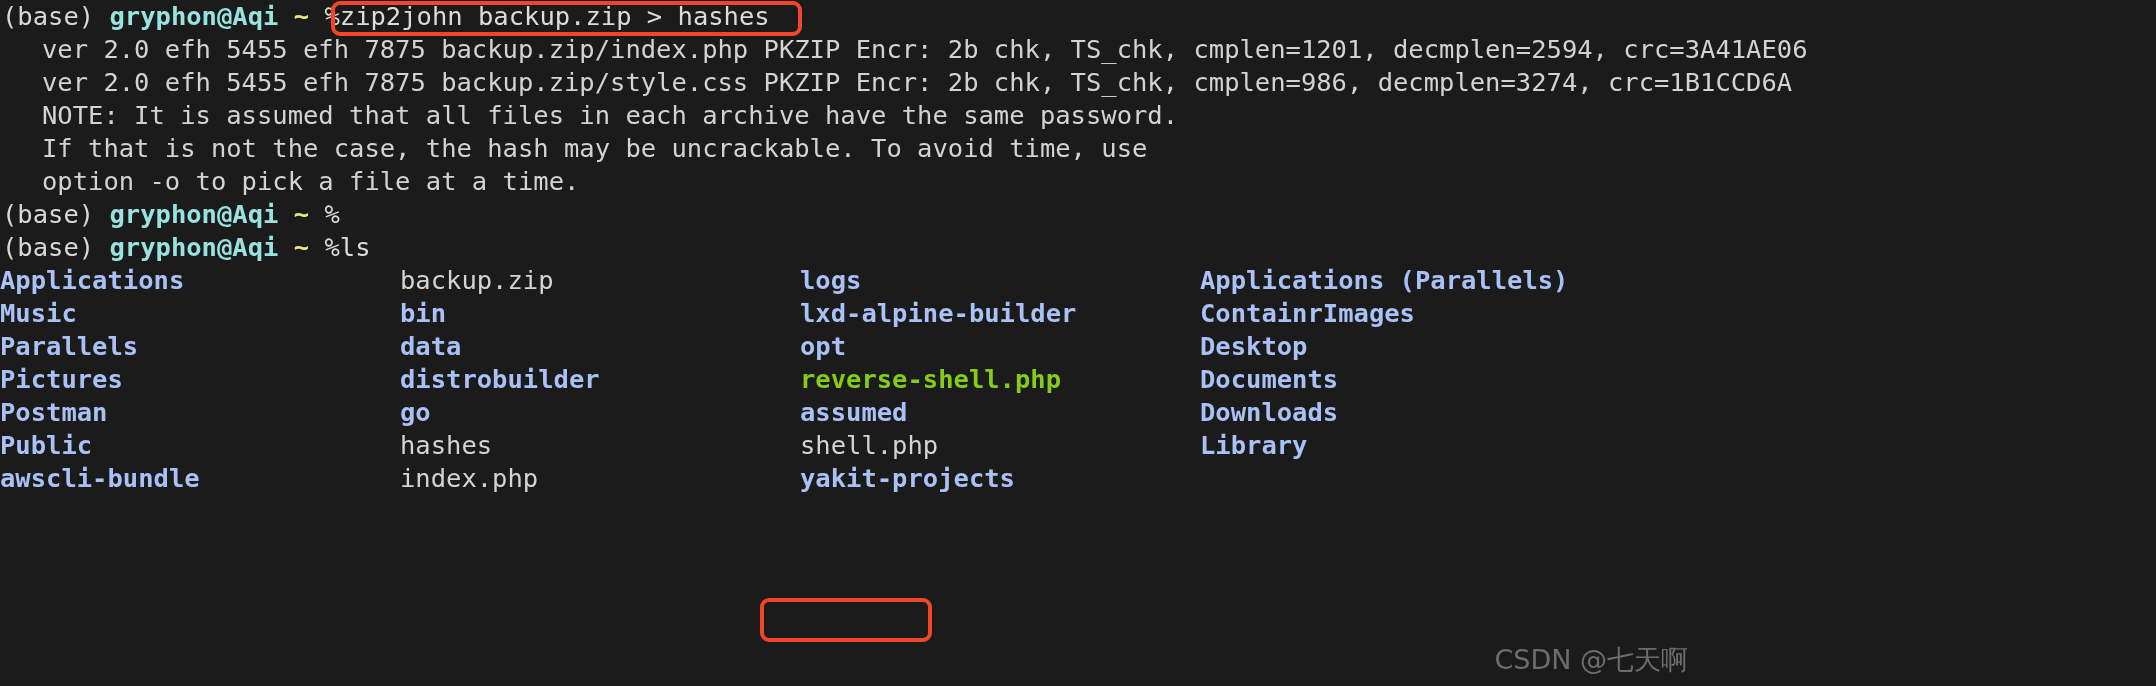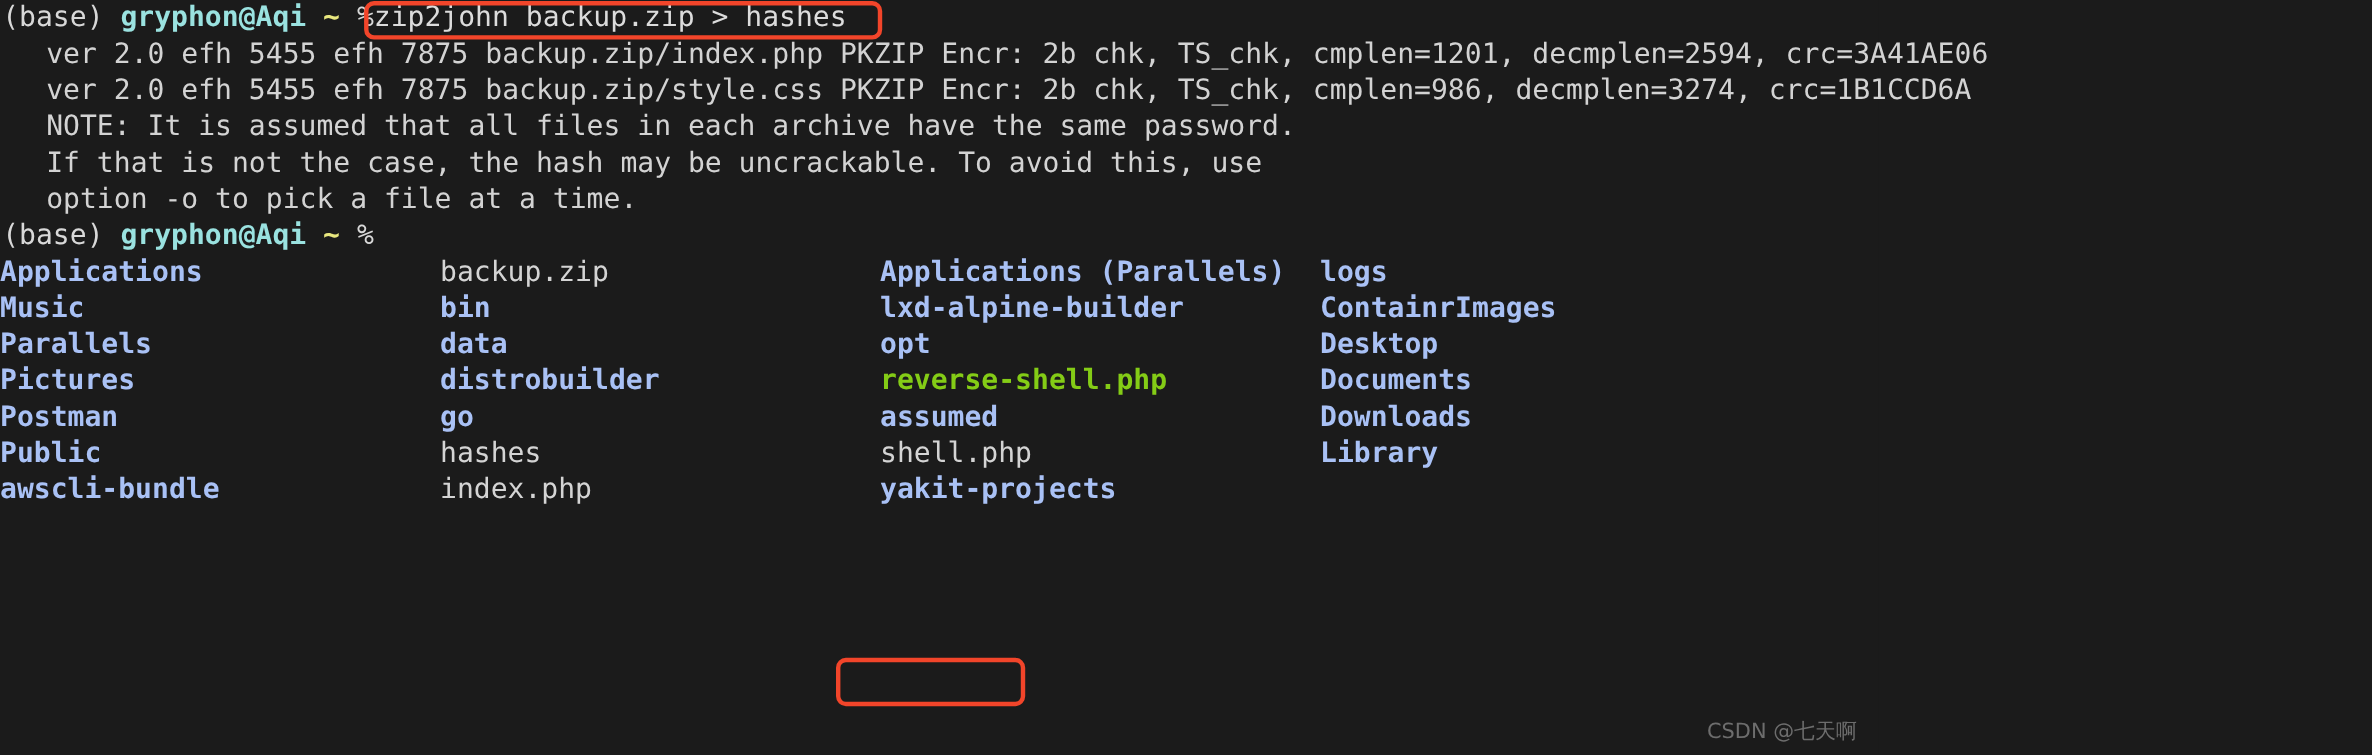--- a/index.html
+++ b/index.html
@@ -80,47 +80,48 @@
     left: 760px;
     top: 598px;
     width: 172px;
     height: 44px;
   }
 
   #watermark {
     position: absolute;
     right: 20px;
     bottom: 8px;
-    font-size: 19px;
+    font-size: 27px;
     color: #6d6d6d;
     font-family: "DejaVu Sans", "Liberation Sans", sans-serif;
     white-space: pre;
   }
 </style>
 </head>
 <body>
 
 <div id="terminal">
 
   <div class="line"><span class="seg-base">(base)</span> <span class="seg-user">gryphon@Aqi</span> <span class="seg-tilde">~</span> <span class="seg-pct">%</span><span class="seg-cmd">zip2john backup.zip &gt; hashes</span></div>
 
   <div class="line out">ver 2.0 efh 5455 efh 7875 backup.zip/index.php PKZIP Encr: 2b chk, TS_chk, cmplen=1201, decmplen=2594, crc=3A41AE06</div>
   <div class="line out">ver 2.0 efh 5455 efh 7875 backup.zip/style.css PKZIP Encr: 2b chk, TS_chk, cmplen=986, decmplen=3274, crc=1B1CCD6A</div>
   <div class="line out">NOTE: It is assumed that all files in each archive have the same password.</div>
-  <div class="line out">If that is not the case, the hash may be uncrackable. To avoid this, use</div>
+  <div class="line out">If that is not the case, the hash may be uncrackable. To avoid time, use</div>
   <div class="line out">option -o to pick a file at a time.</div>
 
   <div class="line"><span class="seg-base">(base)</span> <span class="seg-user">gryphon@Aqi</span> <span class="seg-tilde">~</span> <span class="seg-pct">%</span></div>
 
+  <div class="line"><span class="seg-base">(base)</span> <span class="seg-user">gryphon@Aqi</span> <span class="seg-tilde">~</span> <span class="seg-pct">%</span><span class="seg-cmd">ls</span></div>
 
   <div class="ls-grid" id="ls-grid">
       <div class="ls-cell c-dir">Applications</div>
       <div class="ls-cell c-file">backup.zip</div>
+      <div class="ls-cell c-dir">logs</div>
       <div class="ls-cell c-dir">Applications (Parallels)</div>
-      <div class="ls-cell c-dir">logs</div>
       <div class="ls-cell c-dir">Music</div>
       <div class="ls-cell c-dir">bin</div>
       <div class="ls-cell c-dir">lxd-alpine-builder</div>
       <div class="ls-cell c-dir">ContainrImages</div>
       <div class="ls-cell c-dir">Parallels</div>
       <div class="ls-cell c-dir">data</div>
       <div class="ls-cell c-dir">opt</div>
       <div class="ls-cell c-dir">Desktop</div>
       <div class="ls-cell c-dir">Pictures</div>
       <div class="ls-cell c-dir">distrobuilder</div>

